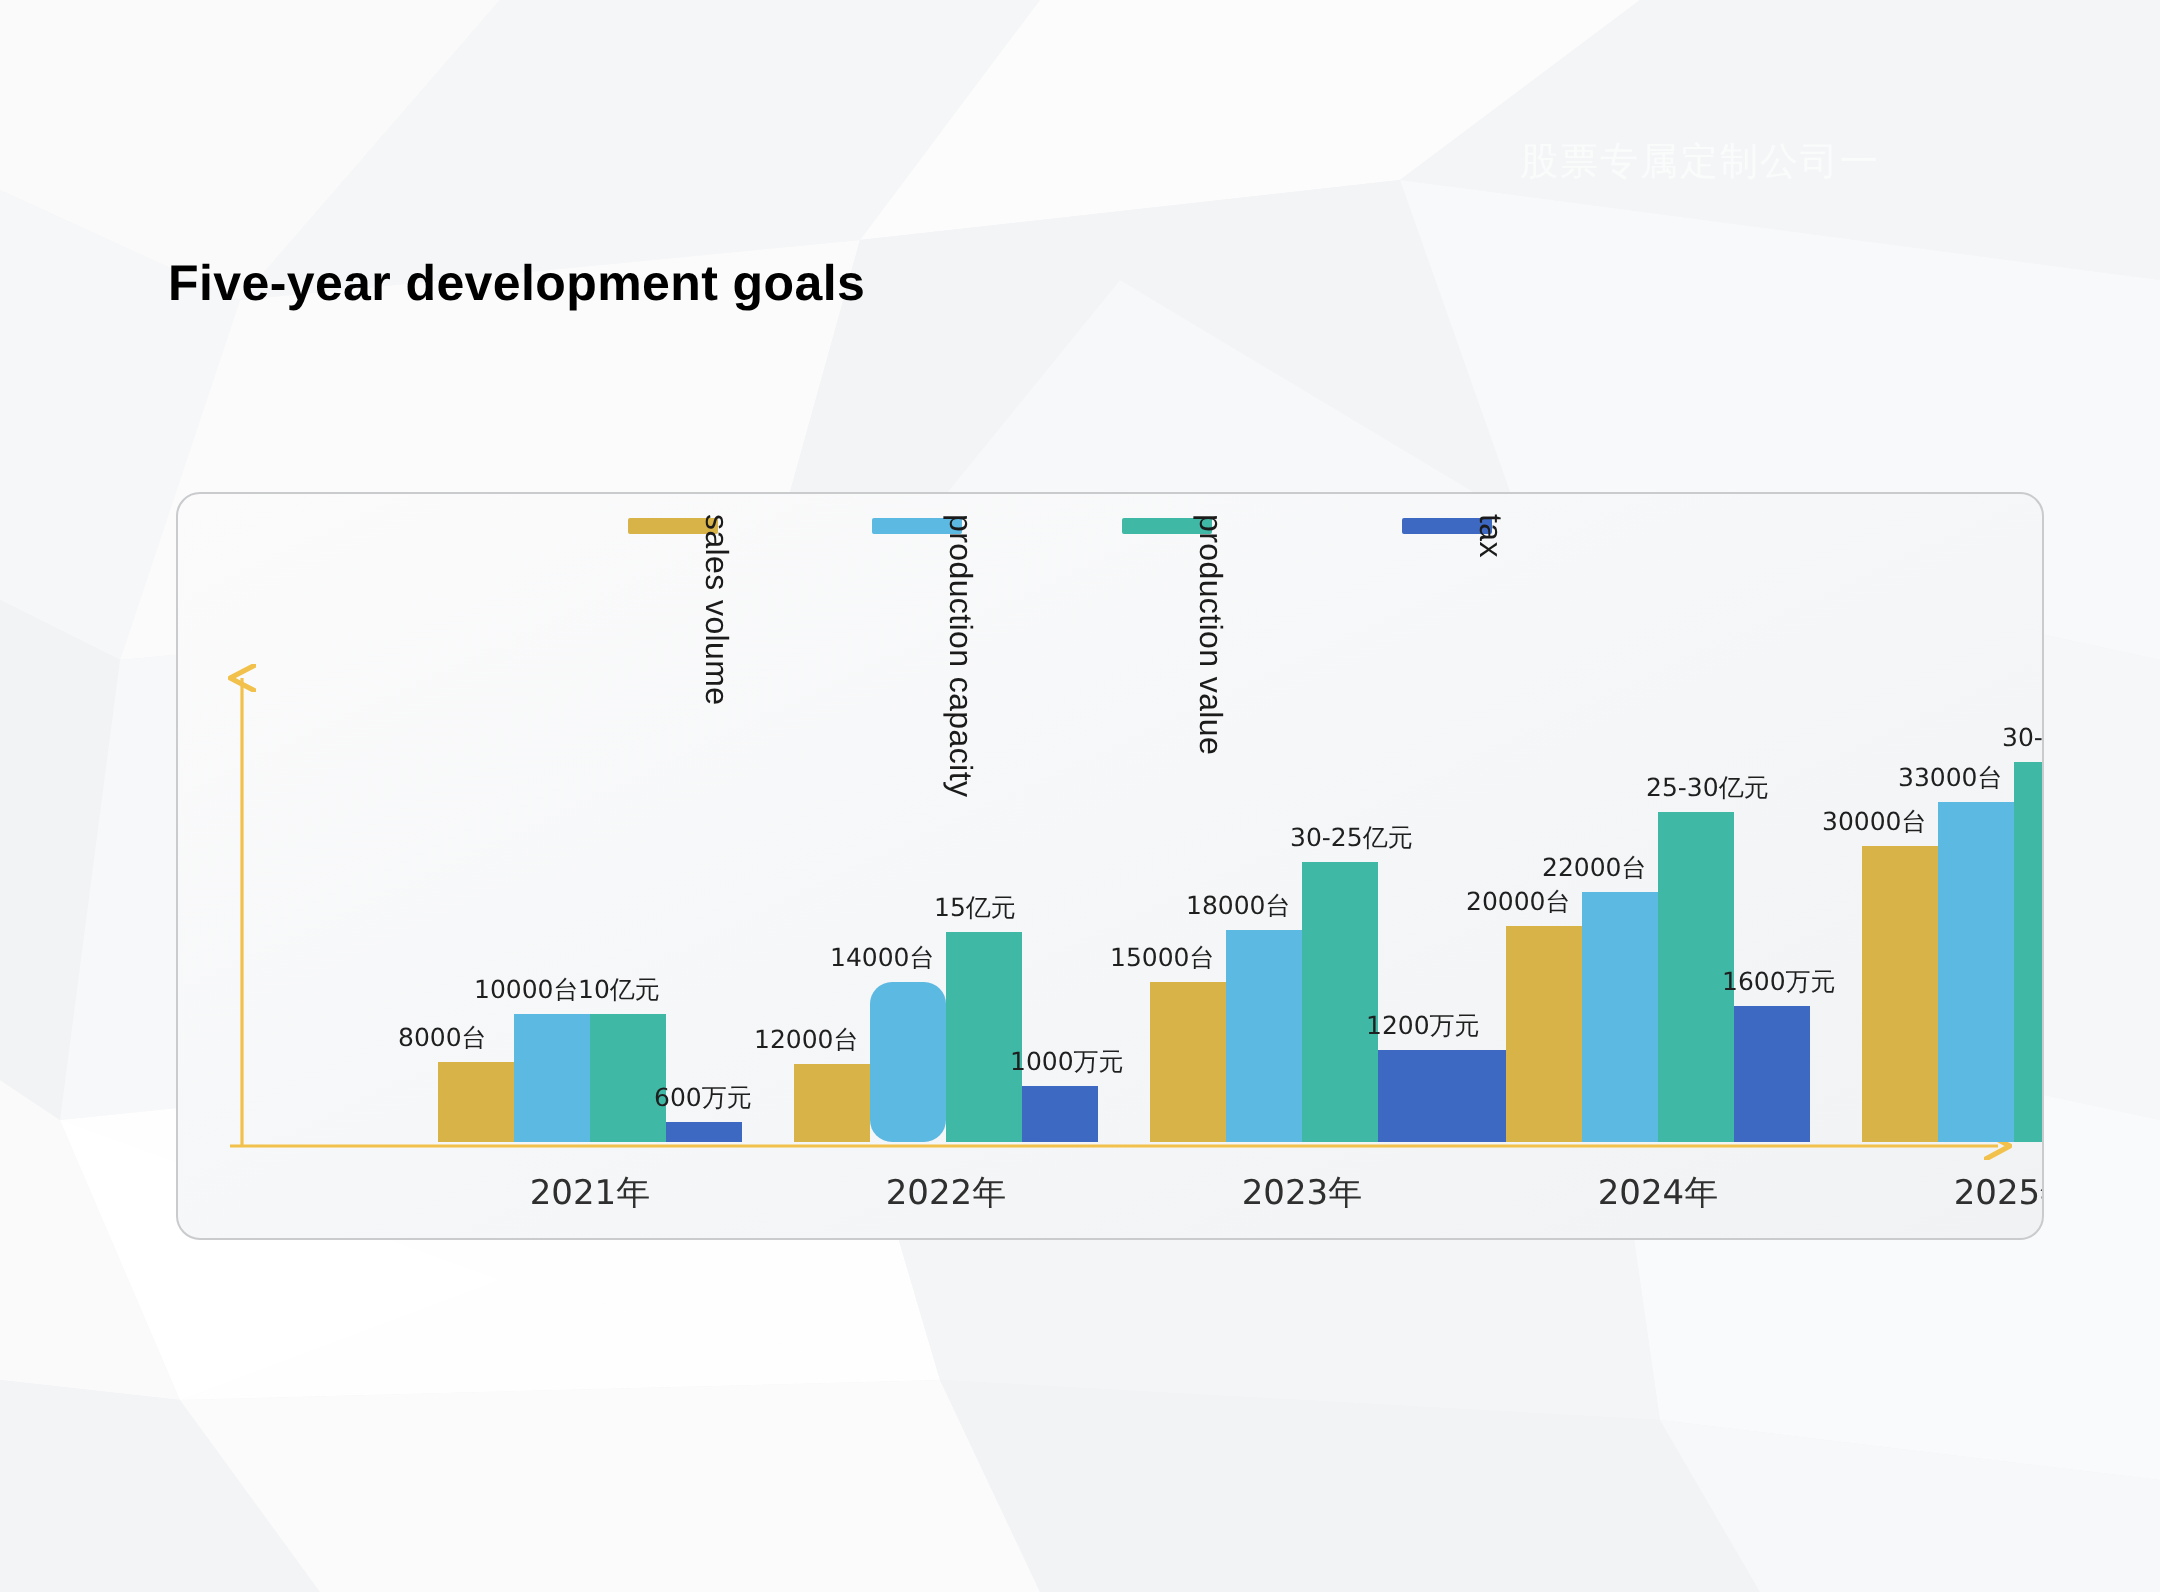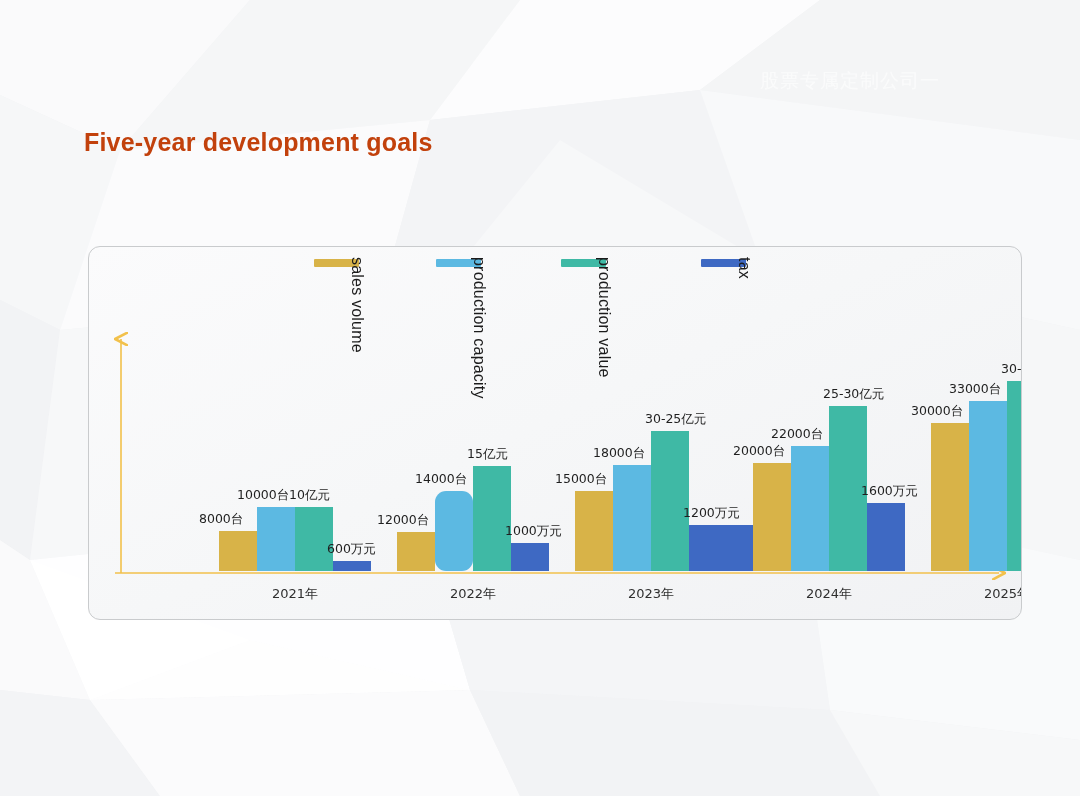--- a/index.html
+++ b/index.html
@@ -37,21 +37,21 @@
     font-family: "DejaVu Sans", sans-serif;
   }
 
   
   #page-title {
     position: absolute;
     left: 84px;
     top: 128px;
     font-size: 25px;
     font-weight: bold;
-    color: #c2410c;
+    color: #000000;
     letter-spacing: 0.2px;
     z-index: 3;
     white-space: nowrap;
   }
 
   
   #chart-card {
     position: absolute;
     left: 88px;
     top: 246px;
@@ -139,21 +139,21 @@
   }
   .bar-label.shift-left {
     left: -20px;
   }
   .group-label {
     position: absolute;
     top: 100%;
     margin-top: 14px;
     width: 100%;
     text-align: center;
-    font-size: 13px;
+    font-size: 17px;
     color: #2f2f2f;
     white-space: nowrap;
     font-family: "DejaVu Sans", sans-serif;
   }
 </style>
 </head>
 <body>
 
 <svg id="bg-layer" viewBox="0 0 1080 796" preserveAspectRatio="none">
   <rect x="0" y="0" width="1080" height="796" fill="#f1f2f4"></rect>

